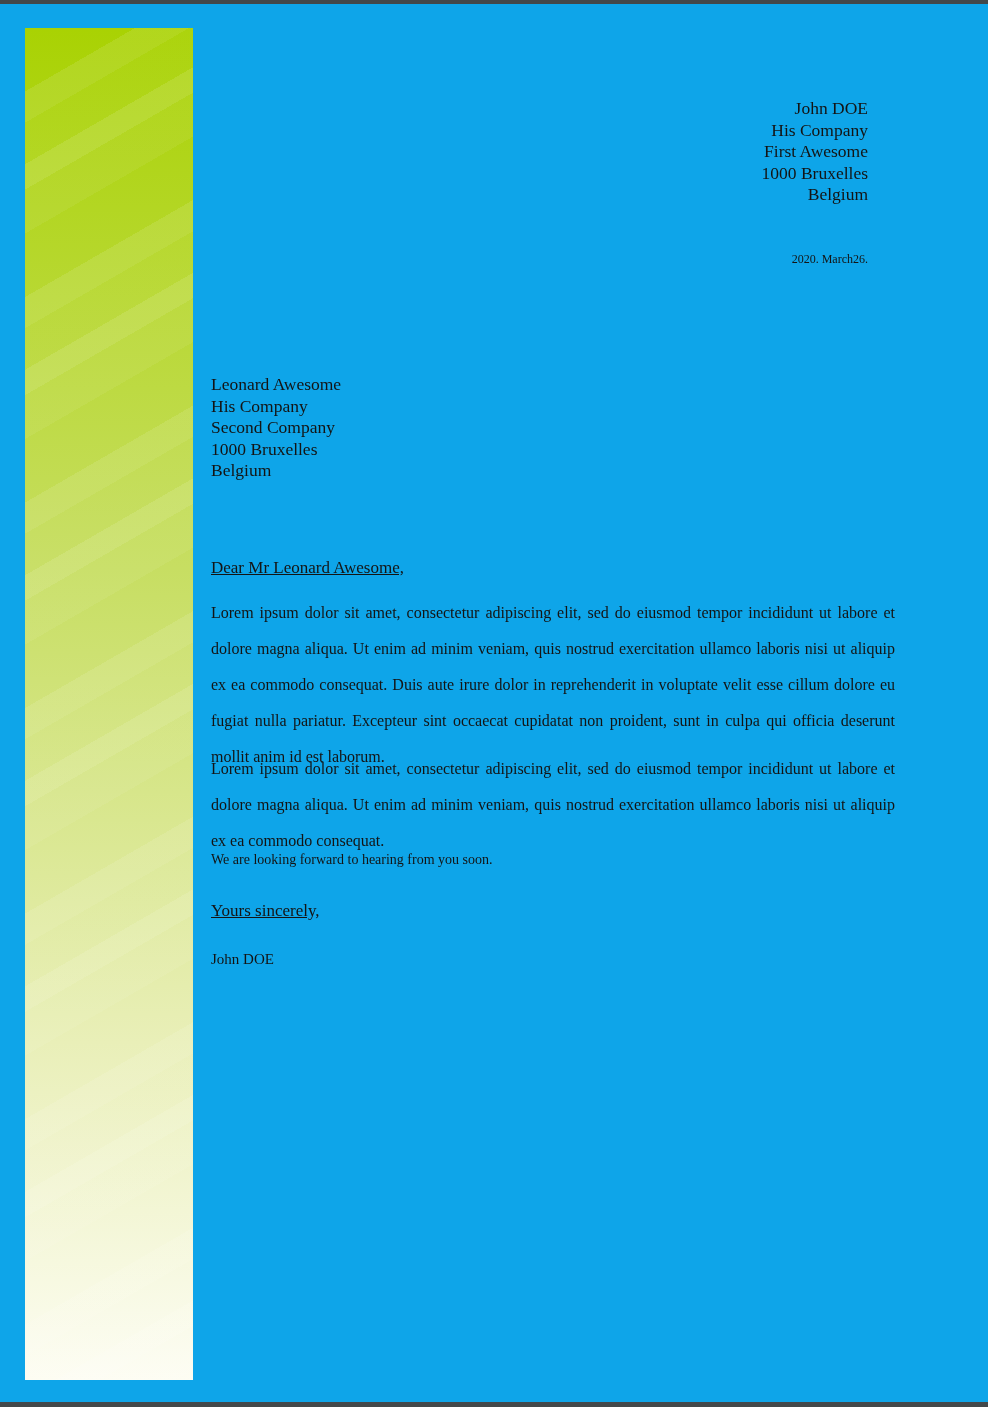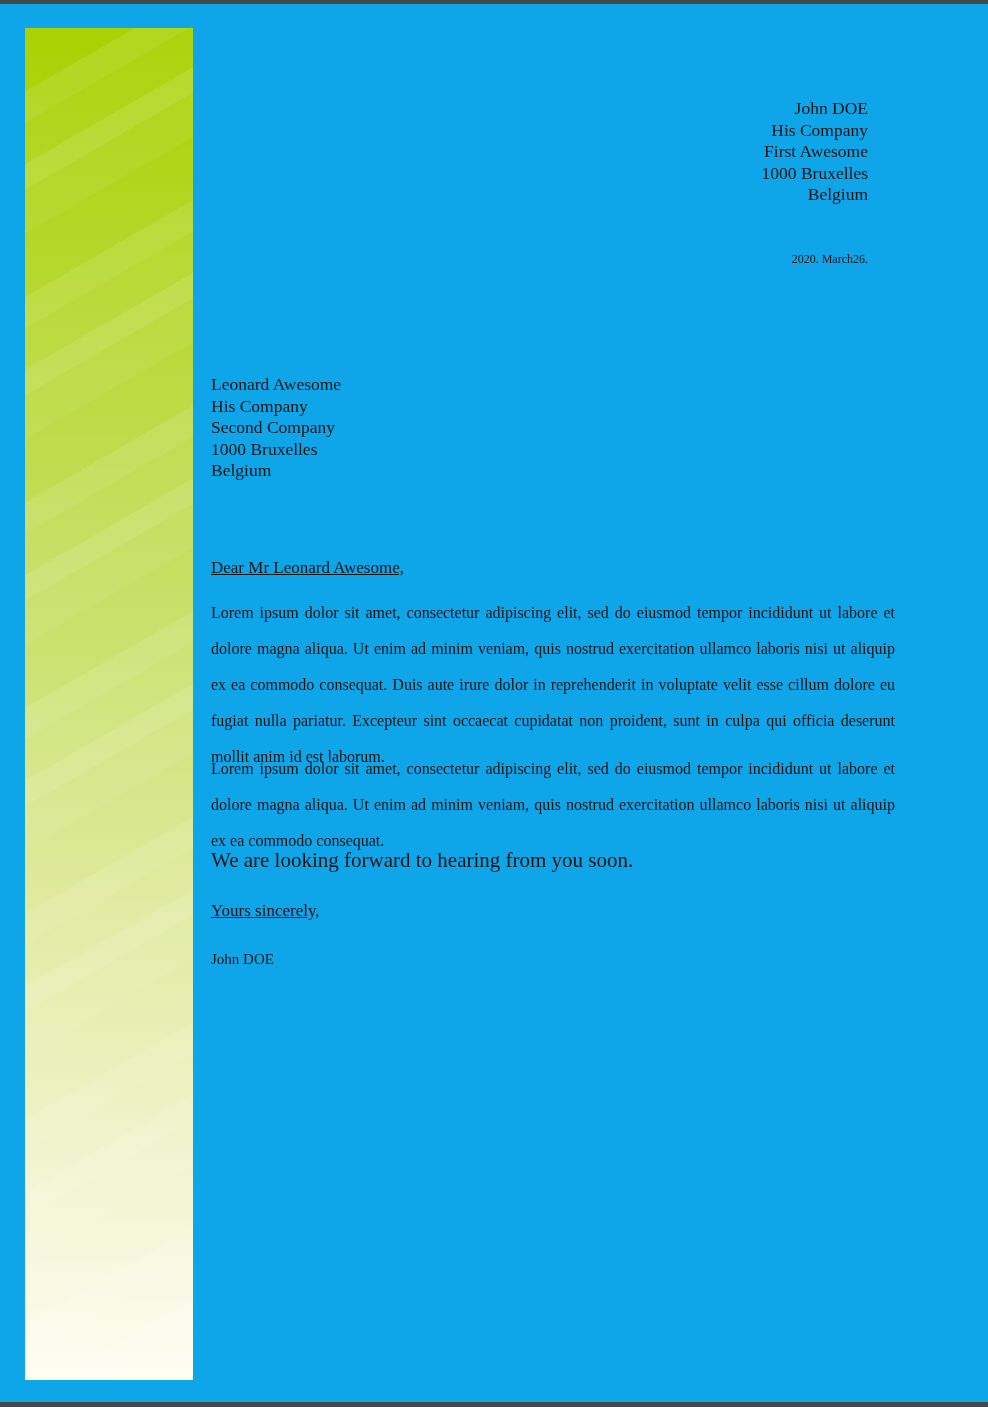--- a/index.html
+++ b/index.html
@@ -39,21 +39,21 @@
   .date     { position: absolute; top: 252px; right: 120px; font-size: 12px; white-space: nowrap; }
   .recipient{ position: absolute; top: 357px; left: 211px; text-align: left; margin-top: 17px; }
   .salutation { position: absolute; top: 555px; left: 211px; font-size: 17px; line-height: 26px; text-decoration: underline; }
   .para {
     position: absolute; left: 211px; width: 684px;
     font-size: 16px; line-height: 36px;
     text-align: justify;
   }
   .para-1 { top: 595px; }
   .para-2 { top: 751px; }
-  .we-line    { position: absolute; top: 847px; left: 211px; font-size: 21px; line-height: 26px; }
+  .we-line    { position: absolute; top: 847px; left: 211px; font-size: 14px; line-height: 26px; }
   .valediction{ position: absolute; top: 898px; left: 211px; font-size: 17px; line-height: 26px; text-decoration: underline; }
   .signature  { position: absolute; top: 948px; left: 211px; font-size: 15px; line-height: 22px; }
 </style>
 </head>
 <body>
 
 <div class="page">
 
   <div class="frame-bar top"></div>
 

